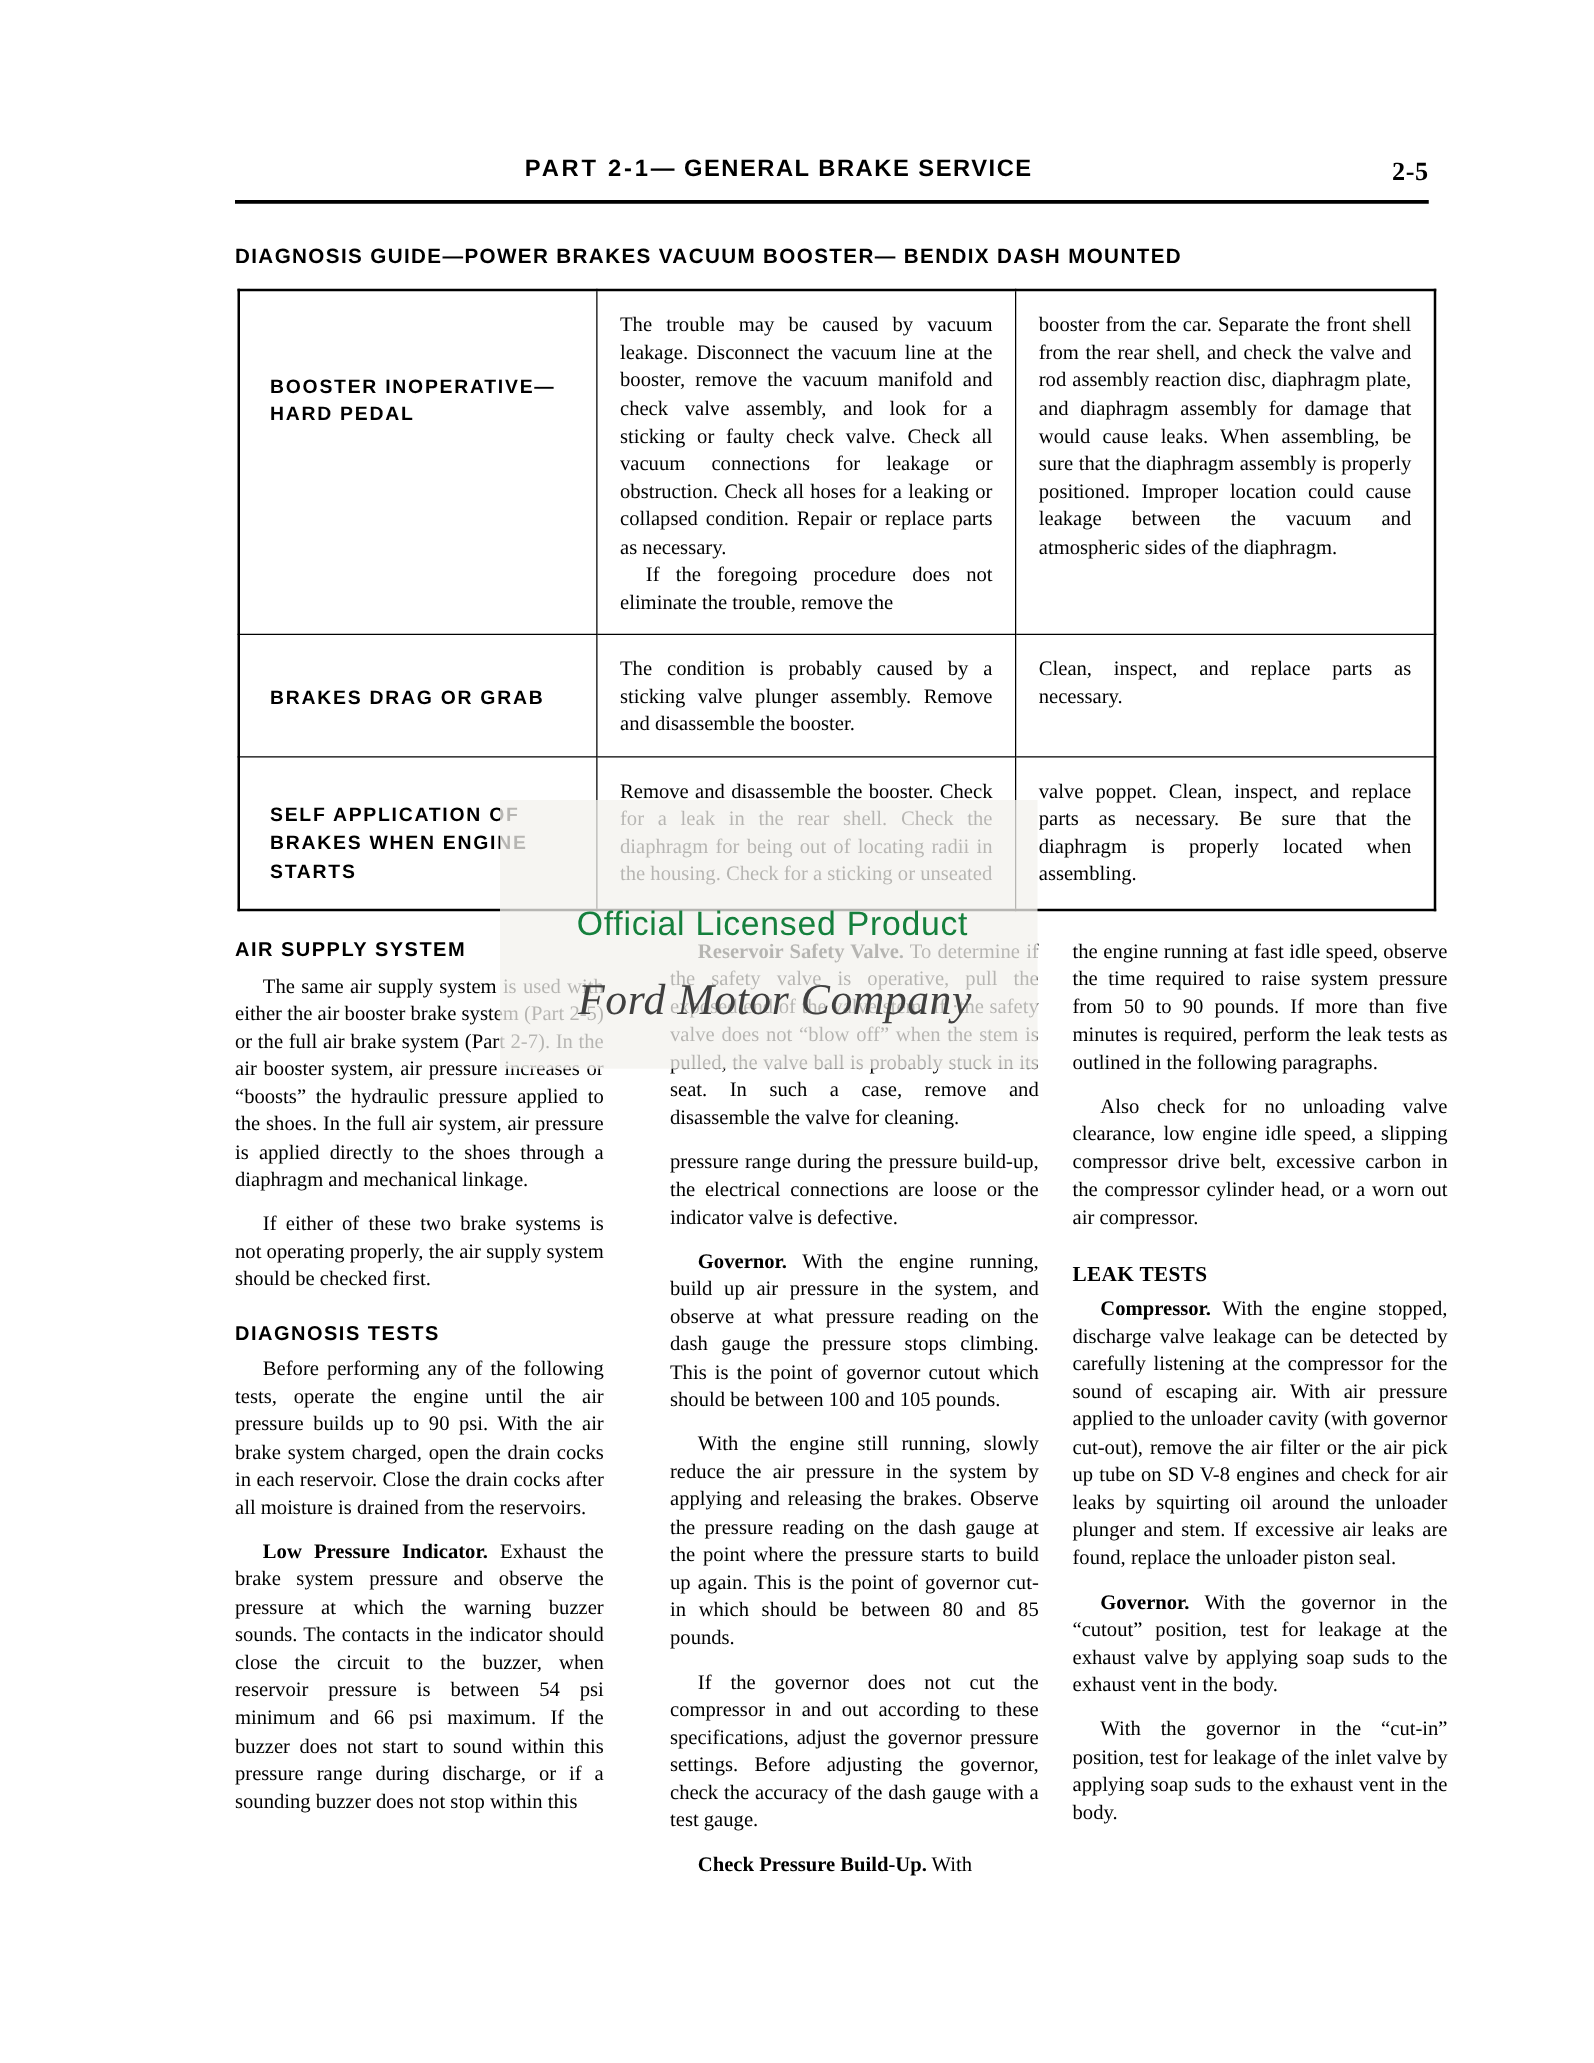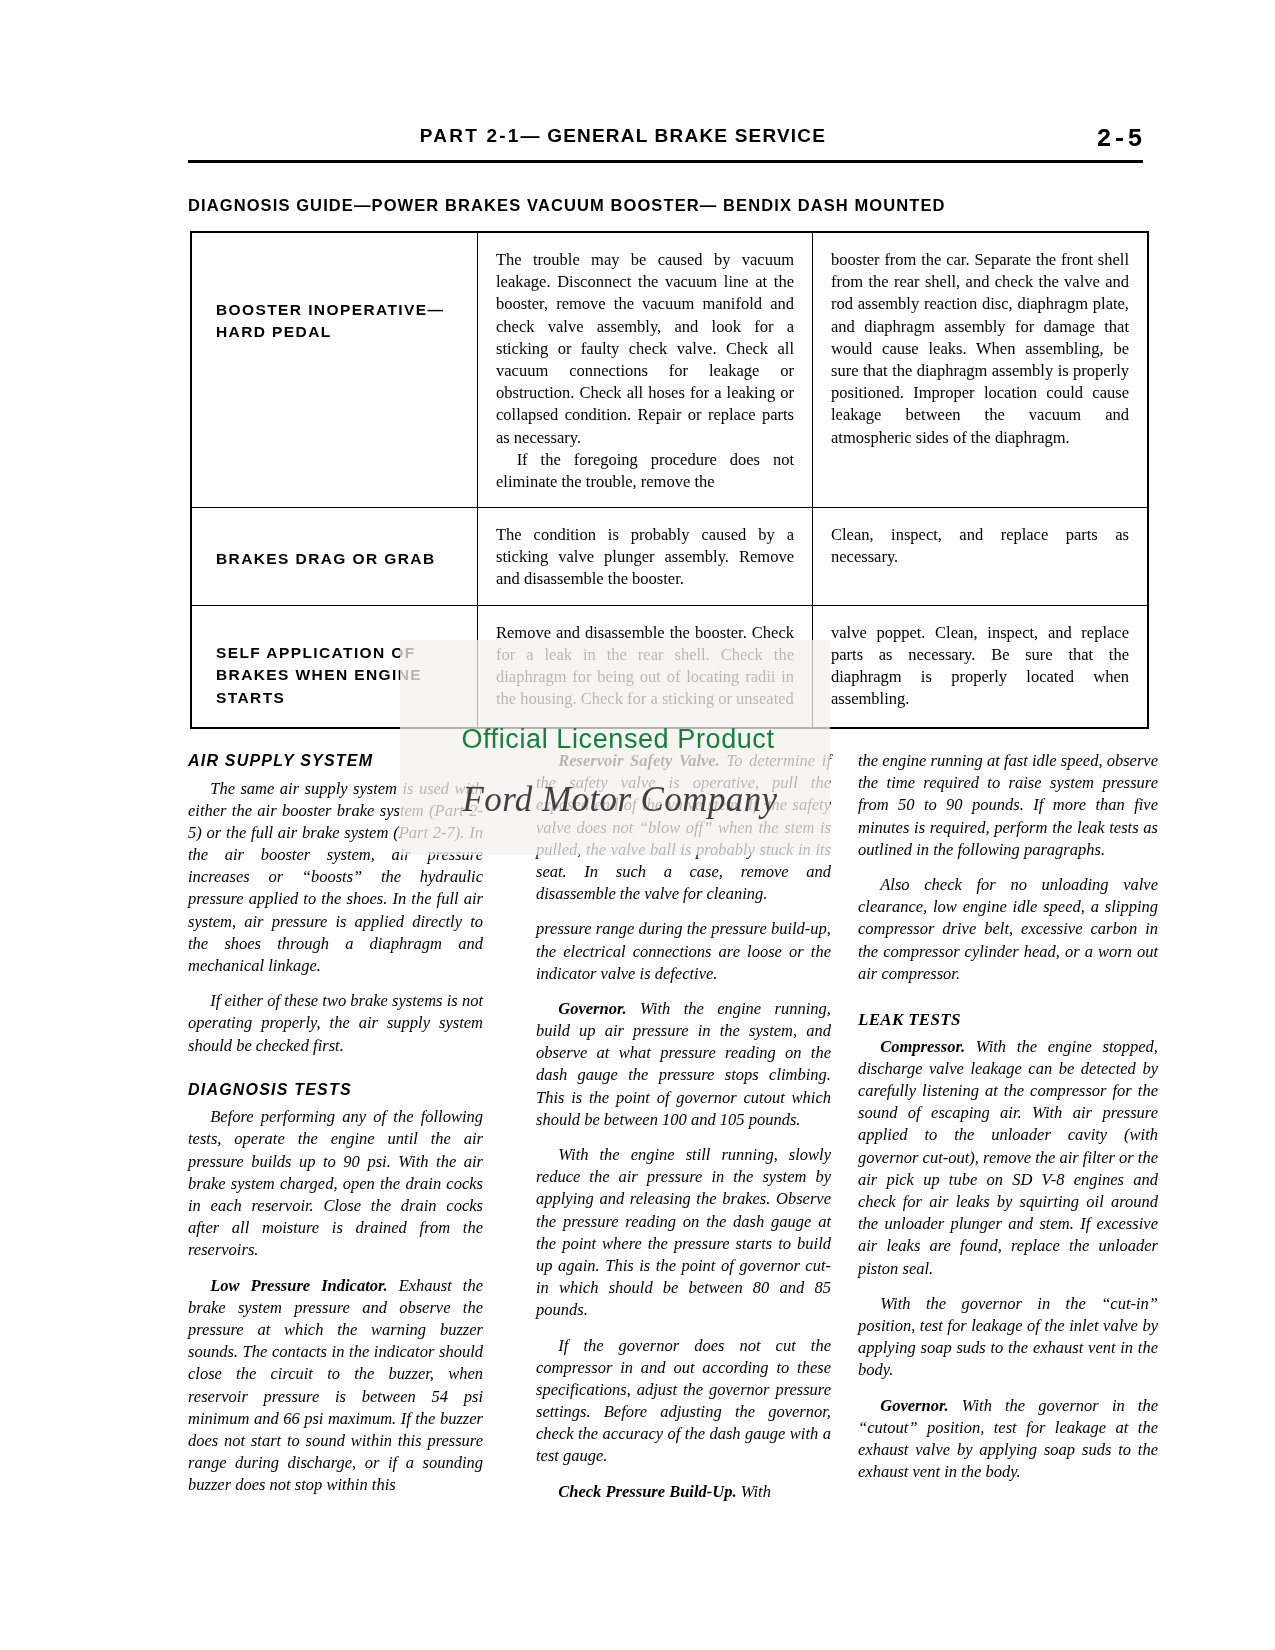--- a/index.html
+++ b/index.html
@@ -42,23 +42,23 @@
     letter-spacing: 1.2px;
     white-space: nowrap;
   }
   .header-title .part {
     letter-spacing: 2.2px;
   }
   .header-page {
     position: absolute;
     right: 0;
     top: 0;
-    font-family: Liberation Mono, monospace;
-    font-weight: bold;
-    font-size: 25px;
+    font-family: Liberation Serif, serif;
+    font-weight: bold;
+    font-size: 21px;
     letter-spacing: 0.5px;
     text-align: right;
   }
   .header-rule {
     position: absolute;
     left: 188px;
     top: 160px;
     width: 955px;
     height: 3px;
     background: #000;
@@ -132,21 +132,20 @@
     height: 790px;
   }
   .col {
     position: absolute;
     top: 0;
     width: 295px;
     font-size: 16.5px;
     line-height: 1.345;
     text-align: justify;
     text-justify: inter-word;
-    font-style: italic;
   }
   .col-1 { left: 0; }
   .col-2 { left: 348px; }
   .col-3 { left: 670px; width: 300px; }
 
   .col h2 {
     font-family: "Liberation Sans", sans-serif;
     font-size: 16px;
     font-weight: bold;
     letter-spacing: 1.2px;
@@ -294,22 +293,22 @@
       <p>With the engine still running, slowly reduce the air pressure in the system by applying and releasing the brakes. Observe the pressure reading on the dash gauge at the point where the pressure starts to build up again. This is the point of governor cut-in which should be between 80 and 85 pounds.</p>
       <p>If the governor does not cut the compressor in and out according to these specifications, adjust the governor pressure settings. Before adjusting the governor, check the accuracy of the dash gauge with a test gauge.</p>
       <p><span class="runin">Check Pressure Build-Up.</span><span> With</span></p>
     </div>
 
     <div class="col col-3">
       <p style="text-indent:0;">the engine running at fast idle speed, observe the time required to raise system pressure from 50 to 90 pounds. If more than five minutes is required, perform the leak tests as outlined in the following paragraphs.</p>
       <p>Also check for no unloading valve clearance, low engine idle speed, a slipping compressor drive belt, excessive carbon in the compressor cylinder head, or a worn out air compressor.</p>
       <h3 style="margin-top:24px;">LEAK TESTS</h3>
       <p><span class="runin">Compressor.</span><span> With the engine stopped, discharge valve leakage can be detected by carefully listening at the compressor for the sound of escaping air. With air pressure applied to the unloader cavity (with governor cut-out), remove the air filter or the air pick up tube on SD V-8 engines and check for air leaks by squirting oil around the unloader plunger and stem. If excessive air leaks are found, replace the unloader piston seal.</span></p>
+      <p><span class="runin">Governor.</span><span> With the governor in the “cutout” position, test for leakage at the exhaust valve by applying soap suds to the exhaust vent in the body.</span></p>
       <p>With the governor in the “cut-in” position, test for leakage of the inlet valve by applying soap suds to the exhaust vent in the body.</p>
-      <p><span class="runin">Governor.</span><span> With the governor in the “cutout” position, test for leakage at the exhaust valve by applying soap suds to the exhaust vent in the body.</span></p>
     </div>
 
   </div>
 
   <div class="watermark">
     <div class="wm-box"></div>
     <div class="wm-line1">Official Licensed Product</div>
     <div class="wm-line2">Ford Motor Company</div>
   </div>
 

